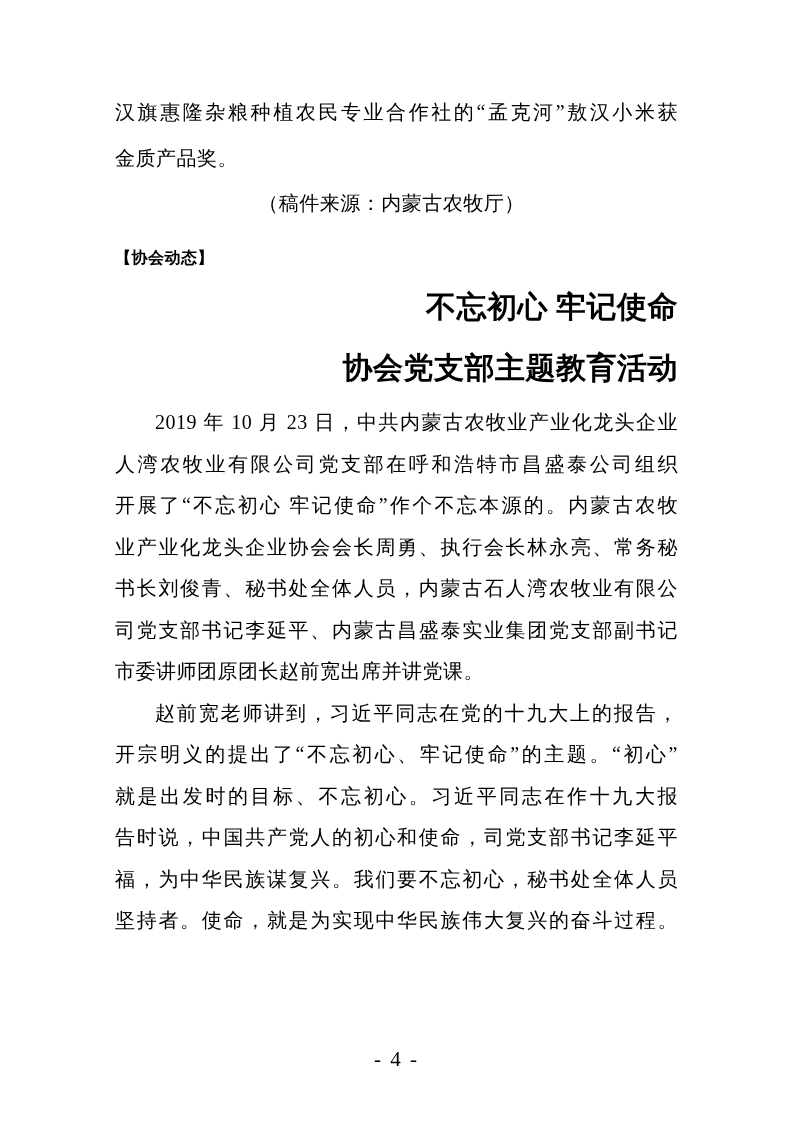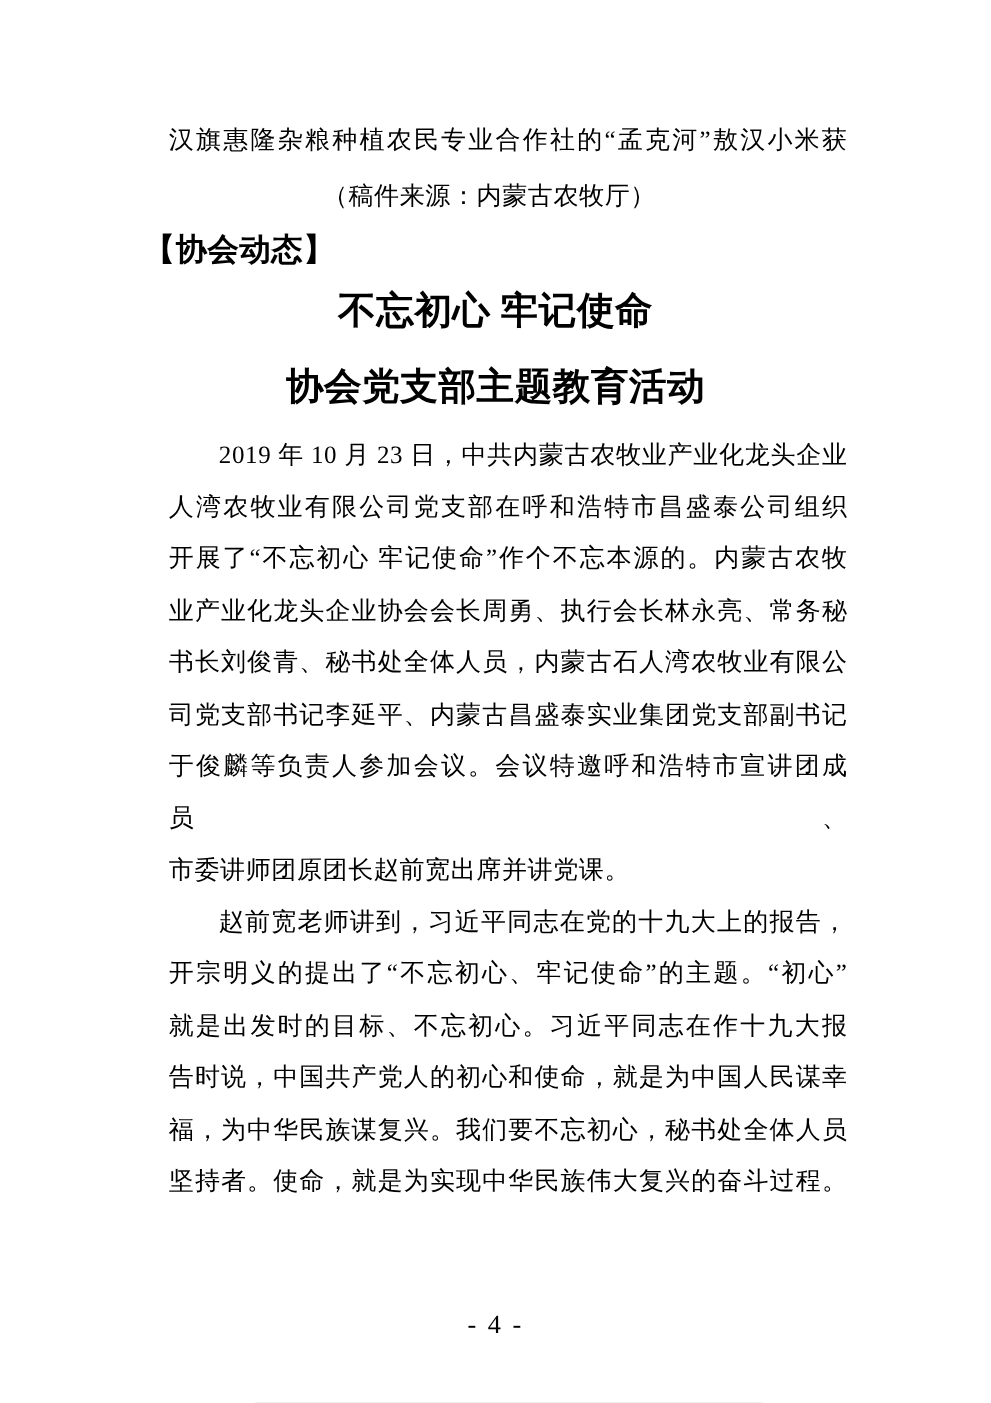--- a/index.html
+++ b/index.html
@@ -22,54 +22,53 @@
     left: 115px;
     top: 89px;
     width: 563px;
   }
   .line {
     font-size: 20px;
     letter-spacing: 0.5px;
     white-space: nowrap;
     text-align: justify;
     text-align-last: left;
-    margin-left: 20px;
   }
   .j {
     white-space: normal;
     text-align: justify;
     text-align-last: justify;
   }
   .ind {
     text-indent: 40px;
   }
   .intro .line {
     line-height: 46px;
   }
   .source {
     line-height: 44px;
     font-size: 20px;
     letter-spacing: 0.5px;
     text-align: center;
     padding-right: 10px;
   }
   .section-header {
-    margin-top: 2px;
+    margin-top: 14px;
     font-family: "Liberation Sans", "DejaVu Sans", sans-serif;
     font-weight: 700;
-    font-size: 25px;
+    font-size: 16px;
     line-height: 38px;
     letter-spacing: 0.5px;
   }
   .title {
     margin: 8px 0 0 0;
     font-size: 30px;
     font-weight: 700;
     line-height: 44px;
-    text-align: center;
+    text-align: right;
     letter-spacing: 0.5px;
   }
   .t2 {
     margin-top: 17px;
   }
   .para .line {
     line-height: 41.5px;
   }
   .p1 {
     margin-top: 12px;
@@ -85,45 +84,45 @@
   }
 </style>
 </head>
 <body>
 
 <div class="page">
   <div class="content">
 
     <div class="intro">
       <div class="line j">汉旗惠隆杂粮种植农民专业合作社的“孟克河”敖汉小米获</div>
+      <div class="line">金质产品奖。</div>
     </div>
 
     <div class="source">（稿件来源：内蒙古农牧厅）</div>
 
     <div class="section-header">【协会动态】</div>
 
     <h1 class="title">不忘初心 牢记使命</h1>
     <h1 class="title t2">协会党支部主题教育活动</h1>
 
     <div class="para p1">
       <div class="line j ind">2019 年 10 月 23 日，中共内蒙古农牧业产业化龙头企业</div>
       <div class="line j">人湾农牧业有限公司党支部在呼和浩特市昌盛泰公司组织</div>
       <div class="line j">开展了“不忘初心 牢记使命”作个不忘本源的。内蒙古农牧</div>
       <div class="line j">业产业化龙头企业协会会长周勇、执行会长林永亮、常务秘</div>
       <div class="line j">书长刘俊青、秘书处全体人员，内蒙古石人湾农牧业有限公</div>
       <div class="line j">司党支部书记李延平、内蒙古昌盛泰实业集团党支部副书记</div>
-      <div class="line j">于俊麟等负责人参加会议。会议特邀呼和浩特市宣讲团成员、</div>
       <div class="line">市委讲师团原团长赵前宽出席并讲党课。</div>
     </div>
 
     <div class="para p2">
       <div class="line j ind">赵前宽老师讲到，习近平同志在党的十九大上的报告，</div>
       <div class="line j">开宗明义的提出了“不忘初心、牢记使命”的主题。“初心”</div>
       <div class="line j">就是出发时的目标、不忘初心。习近平同志在作十九大报</div>
-      <div class="line j">告时说，中国共产党人的初心和使命，就是为中国人民谋幸</div>
+      <div class="line j">告时说，中国共产党人的初心和使命，司党支部书记李延平</div>
       <div class="line j">福，为中华民族谋复兴。我们要不忘初心，秘书处全体人员</div>
       <div class="line j">坚持者。使命，就是为实现中华民族伟大复兴的奋斗过程。</div>
     </div>
 
   </div>
 
   <div class="pagenum">- 4 -</div>
 </div>
 
 </body></html>

